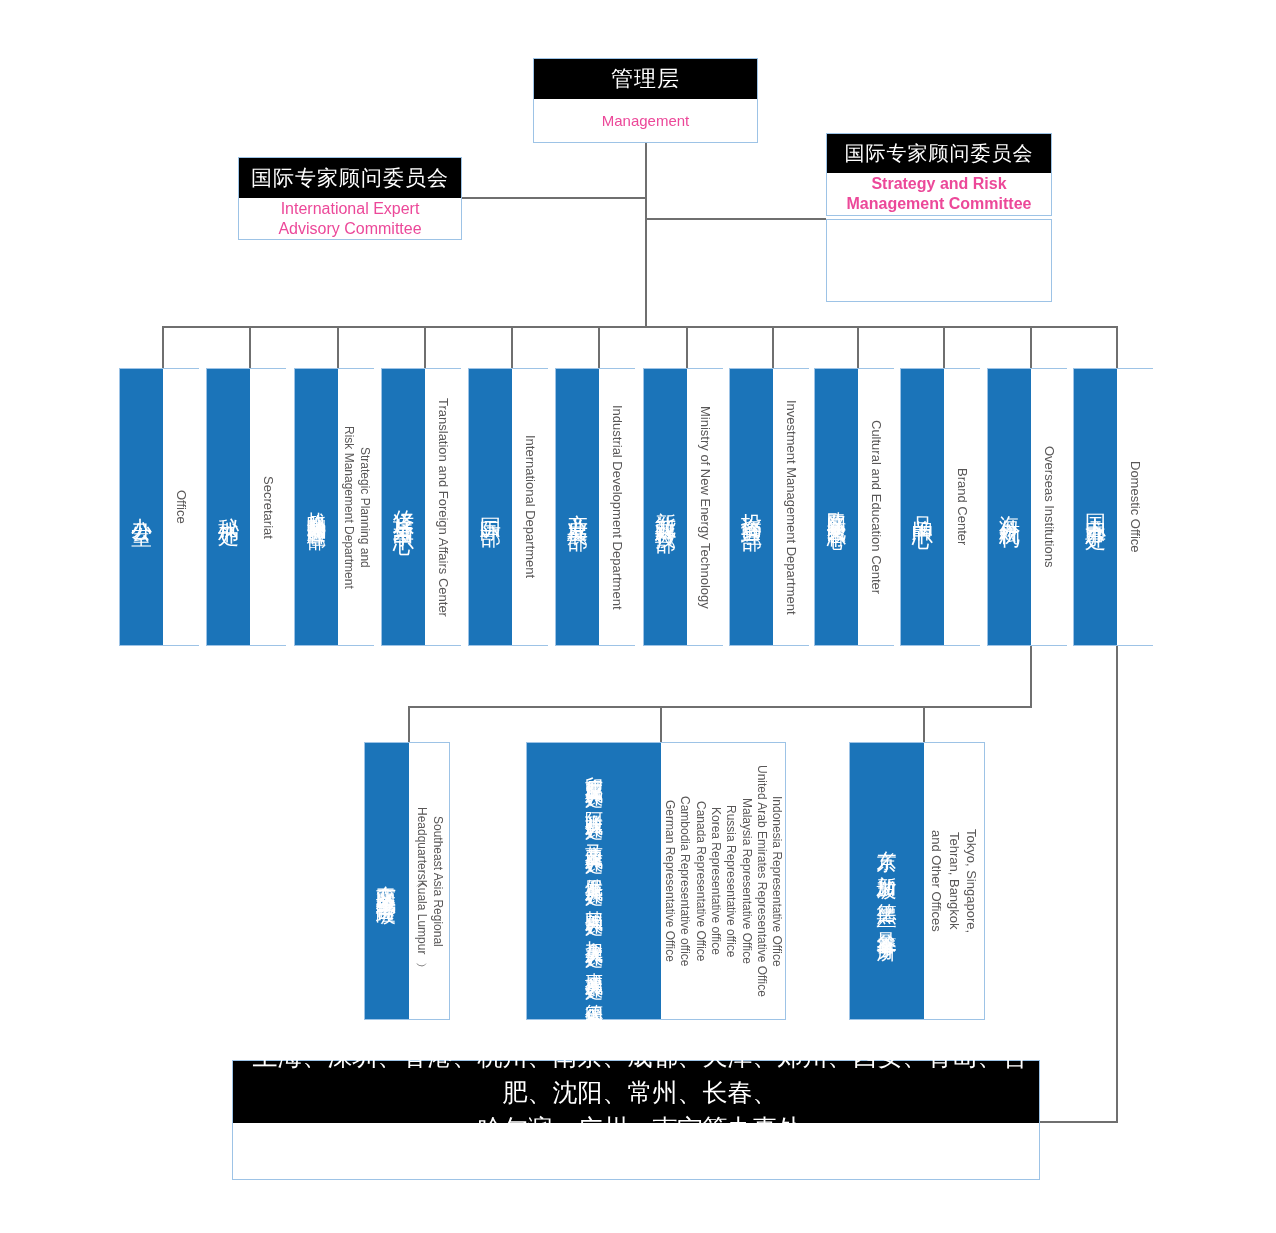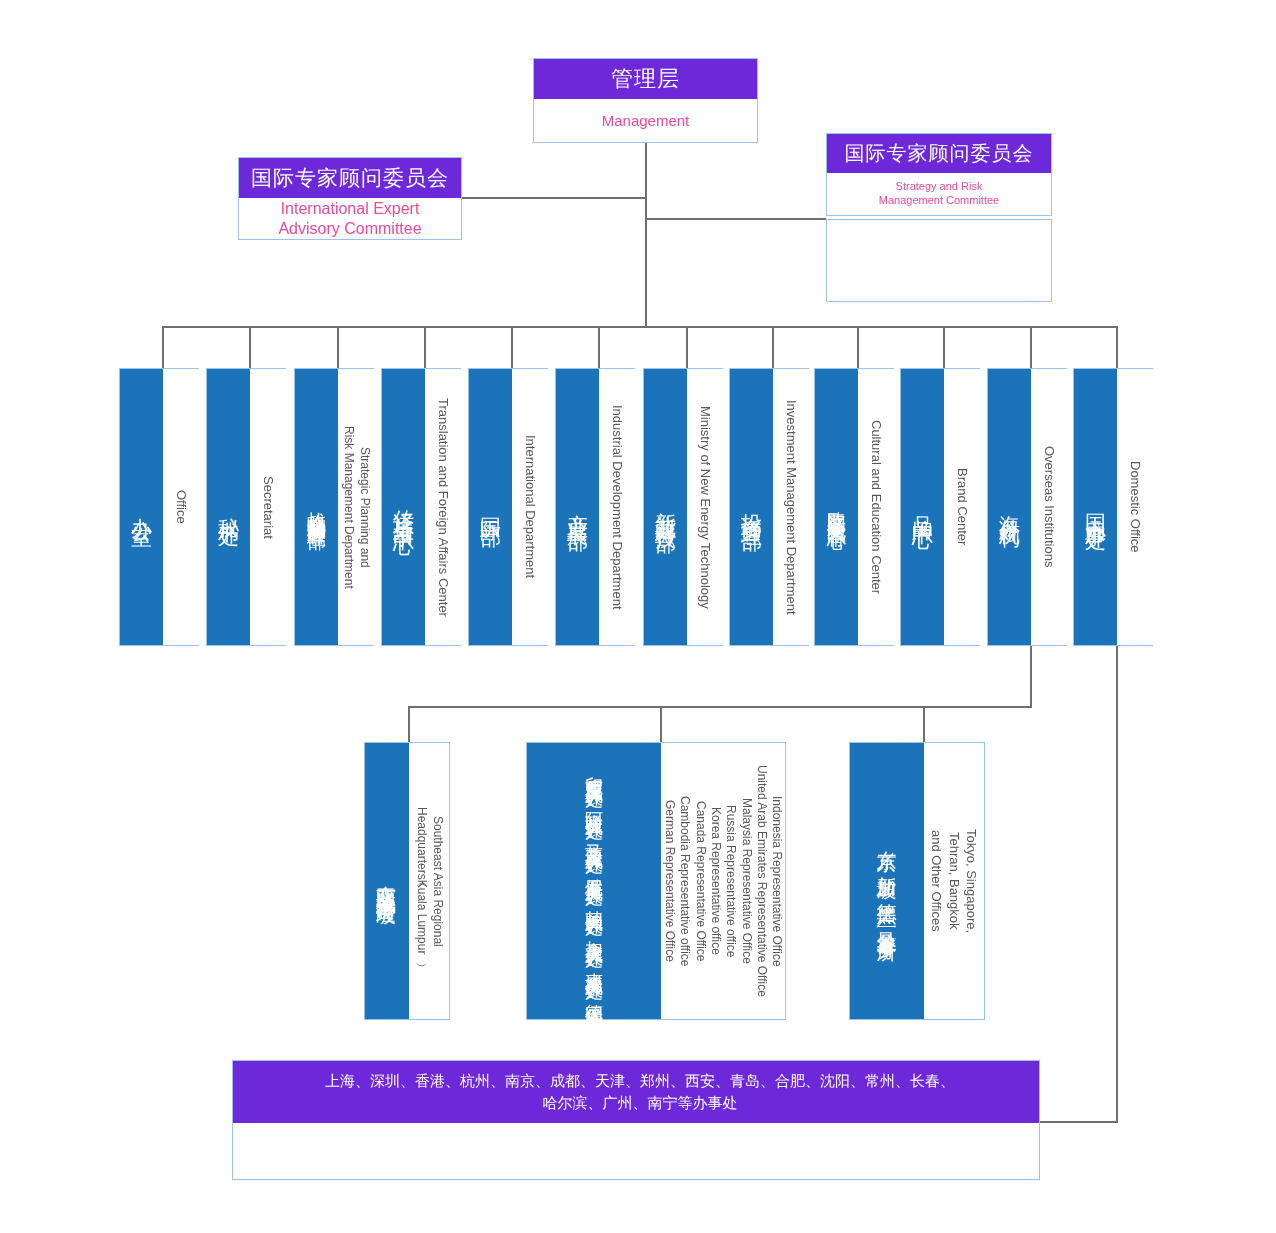--- a/index.html
+++ b/index.html
@@ -4,21 +4,21 @@
 <style>
   html,body{margin:0;padding:0;background:#ffffff;}
   #canvas{
     position:relative;width:1276px;height:1233px;background:#ffffff;
     font-family:"Liberation Sans","DejaVu Sans",sans-serif;overflow:hidden;
   }
   .line{position:absolute;background:#6f6f6f;z-index:1;}
   .node{position:absolute;box-sizing:border-box;border:1px solid #9dc3e6;background:#fff;z-index:2;}
   
   .hbox .zh{
-    background:#6d28d9;color:#fff;display:flex;align-items:center;justify-content:center;
+    background:#000000;color:#fff;display:flex;align-items:center;justify-content:center;
     text-align:center;letter-spacing:1px;
   }
   .hbox .en{
     color:#ec4899;display:flex;align-items:center;justify-content:center;
     text-align:center;white-space:pre-line;background:#fff;
   }
   
   .vpair{display:flex;flex-direction:row;}
   .vpair .vzh{
     background:#1b74b9;color:#fff;writing-mode:vertical-rl;text-orientation:mixed;
@@ -73,21 +73,21 @@
   </div>
 
   <div class="node hbox" style="left:238px;top:157px;width:224px;height:83px;">
     <div class="zh" style="height:40px;font-size:21px;">国际专家顾问委员会</div>
     <div class="en" style="height:41px;font-size:16px;line-height:1.25;">International Expert
 Advisory Committee</div>
   </div>
 
   <div class="node hbox" style="left:826px;top:133px;width:226px;height:83px;">
     <div class="zh" style="height:39px;font-size:20px;">国际专家顾问委员会</div>
-    <div class="en" style="height:42px;font-size:11px;line-height:1.25;">Strategy and Risk
+    <div class="en" style="height:42px;font-size:16px;line-height:1.25;font-weight:bold;">Strategy and Risk
 Management Committee</div>
   </div>
 
   <div class="node hbox" style="left:826px;top:219px;width:226px;height:83px;">
   </div>
 
   <div class="node vpair dept" style="left:119px;width:80px;">
     <div class="vzh">办公室</div>
     <div class="ven">Office</div>
   </div>
@@ -156,17 +156,17 @@
   </div>
 
   <div class="node vpair lowrow" style="left:849px;width:136px;">
     <div class="vzh" style="width:74px;font-size:20px;letter-spacing:2px;line-height:1.6;">东京／新加坡／德黑兰／曼谷等事务所</div>
     <div class="ven" style="width:60px;font-size:13px;line-height:1.35;">Tokyo, Singapore,
 Tehran, Bangkok
 and Other Offices</div>
   </div>
 
   <div class="node hbox" style="left:232px;top:1060px;width:808px;height:120px;">
-    <div class="zh" style="height:62px;font-size:15px;line-height:1.45;white-space:pre-line;letter-spacing:0;padding-left:8px;">上海、深圳、香港、杭州、南京、成都、天津、郑州、西安、青岛、合肥、沈阳、常州、长春、
+    <div class="zh" style="height:62px;font-size:25px;line-height:1.45;white-space:pre-line;letter-spacing:0;padding-left:8px;">上海、深圳、香港、杭州、南京、成都、天津、郑州、西安、青岛、合肥、沈阳、常州、长春、
 哈尔滨、广州、南宁等办事处</div>
   </div>
 
 </div>
 
 </body></html>

